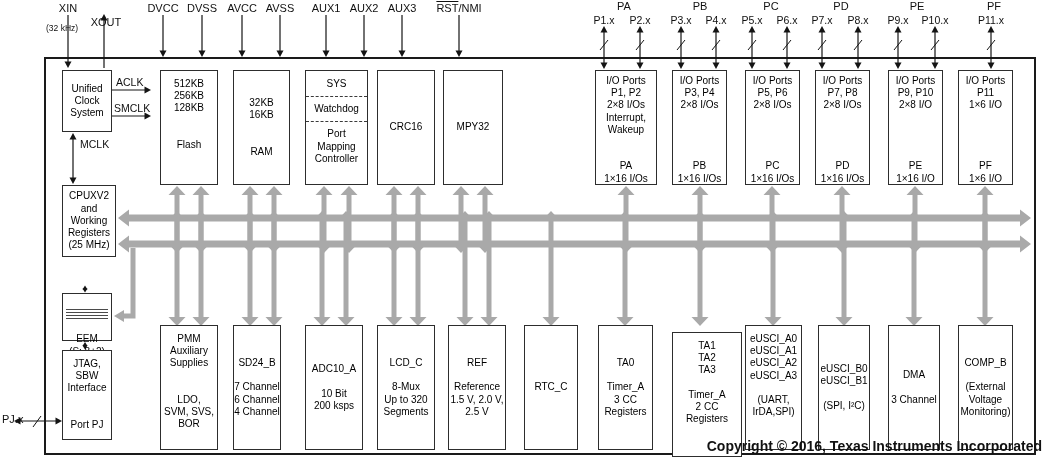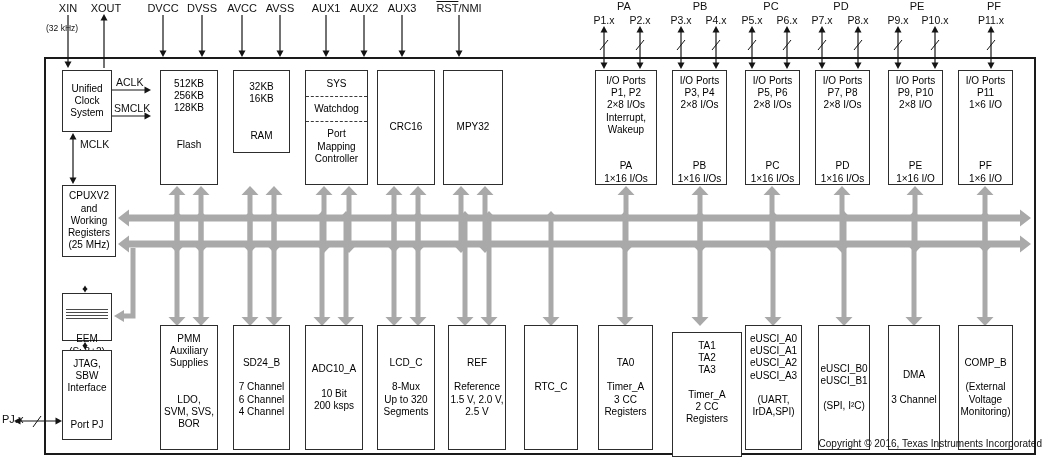--- a/index.html
+++ b/index.html
@@ -16,21 +16,21 @@
   .sys-sec{padding-top:7px;}
   .sys-mid{border-top:1px dashed #3a3a3a;border-bottom:1px dashed #3a3a3a;margin-top:6px;
            padding-top:6px;padding-bottom:6px;}
   .sys-bot{flex:1;padding-top:6px;}
   .eem-stripes{height:10px;margin:3px 3px 2px;
                background:repeating-linear-gradient(to bottom,#4a4a4a 0 1px,transparent 1px 3px);}
   .lbl{position:absolute;z-index:4;white-space:nowrap;font-size:11px;color:#101010;}
   .cx{transform:translateX(-50%);}
   .small{font-size:10.5px;}
   .ov{text-decoration:overline;margin-top:28px;}
-  .copyright{position:absolute;right:2px;top:438px;font-size:10px;color:#111;z-index:4;}
+  .copyright{position:absolute;right:2px;top:438px;font-size:14px;color:#111;z-index:4;font-weight:bold;}
 </style>
 </head>
 <body>
 
 <div class="stage">
 
   <div class="outer-box"></div>
   <svg id="wires">
       <path d="M 118 218 L 129 209.5 L 129 214.5 L 1020 214.5 L 1020 209.5 L 1031 218 L 1020 226.5 L 1020 221.5 L 129 221.5 L 129 226.5 Z" fill="#a9a9a9"></path>
       <path d="M 118 244 L 129 235.5 L 129 240.5 L 1020 240.5 L 1020 235.5 L 1031 244 L 1020 252.5 L 1020 247.5 L 129 247.5 L 129 252.5 Z" fill="#a9a9a9"></path>
@@ -145,21 +145,21 @@
       <path d="M 73 184 L 69.5 177.5 L 76.5 177.5 Z" fill="#141414"></path>
       <path d="M 85 285.5 L 82.5 289.5 L 87.5 289.5 Z" fill="#141414"></path>
       <path d="M 85 292.5 L 82.5 288.5 L 87.5 288.5 Z" fill="#141414"></path>
       <path d="M 85 288.5 L 85 289.5" fill="none" stroke="#141414" stroke-width="1"></path>
       <path d="M 85 342 L 82.5 346 L 87.5 346 Z" fill="#141414"></path>
       <path d="M 85 349.5 L 82.5 345.5 L 87.5 345.5 Z" fill="#141414"></path>
       <path d="M 85 345 L 85 346.5" fill="none" stroke="#141414" stroke-width="1"></path>
     </svg>
 
   <span class="lbl cx" style="left:68px;top:2px">XIN</span>
-  <span class="lbl cx" style="left:106px;top:2px">XOUT</span>
+  <span class="lbl cx" style="left:106px;top:16px">XOUT</span>
   <span class="lbl" style="left:46px;top:23px;font-size:8.5px">(32 kHz)</span>
   <span class="lbl cx" style="left:163px;top:2px">DVCC</span>
   <span class="lbl cx" style="left:202px;top:2px">DVSS</span>
   <span class="lbl cx" style="left:242px;top:2px">AVCC</span>
   <span class="lbl cx" style="left:280px;top:2px">AVSS</span>
   <span class="lbl cx" style="left:326px;top:2px">AUX1</span>
   <span class="lbl cx" style="left:364px;top:2px">AUX2</span>
   <span class="lbl cx" style="left:402px;top:2px">AUX3</span>
   <span class="lbl cx" style="left:459px;top:2px"><span class="ov">RST</span><span>/NMI</span></span>
 
@@ -205,21 +205,21 @@
 
 
 Port PJ</div>
 
   <div class="block pt8" style="left:160px;top:70px;width:58px;height:115px">512KB
 256KB
 128KB
 
 
 Flash</div>
-  <div class="block vc" style="left:233px;top:70px;width:57px;height:83px">32KB
+  <div class="block vc" style="left:233px;top:70px;width:57px;height:115px">32KB
 16KB
 
 
 RAM</div>
   <div class="block sysblock" style="left:305px;top:70px;width:63px;height:115px">
     <div class="sys-sec">SYS</div>
     <div class="sys-mid">Watchdog</div>
     <div class="sys-bot">Port
 Mapping
 Controller</div>
@@ -282,21 +282,21 @@
 1×6 I/O</div>
 
   <div class="block pt8" style="left:160px;top:325px;width:58px;height:125px">PMM
 Auxiliary
 Supplies
 
 
 LDO,
 SVM, SVS,
 BOR</div>
-  <div class="block vc" style="left:233px;top:325px;width:57px;height:125px">SD24_B
+  <div class="block vc" style="left:233px;top:325px;width:48px;height:125px">SD24_B
 
 7 Channel
 6 Channel
 4 Channel</div>
   <div class="block vc" style="left:305px;top:325px;width:58px;height:125px">ADC10_A
 
 10 Bit
 200 ksps</div>
   <div class="block vc" style="left:377px;top:325px;width:58px;height:125px">LCD_C
 

